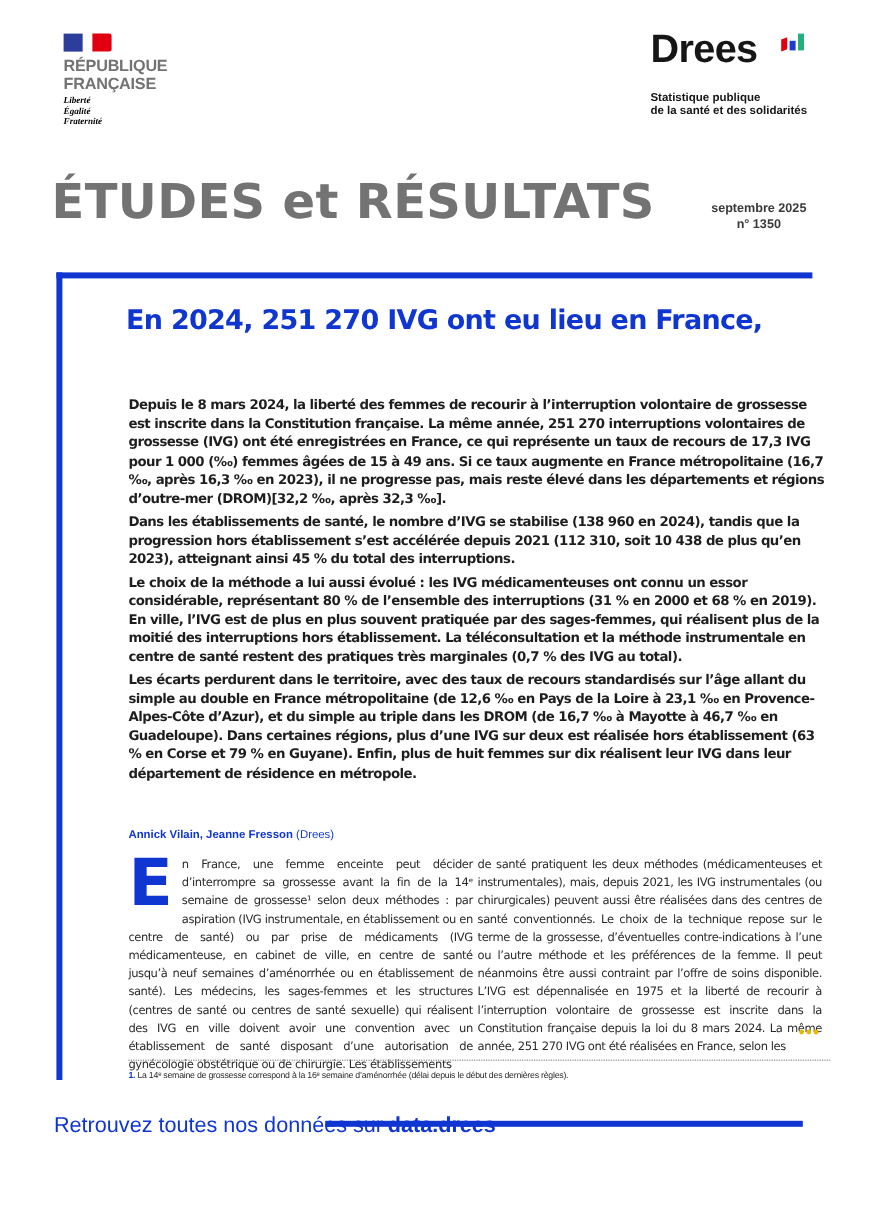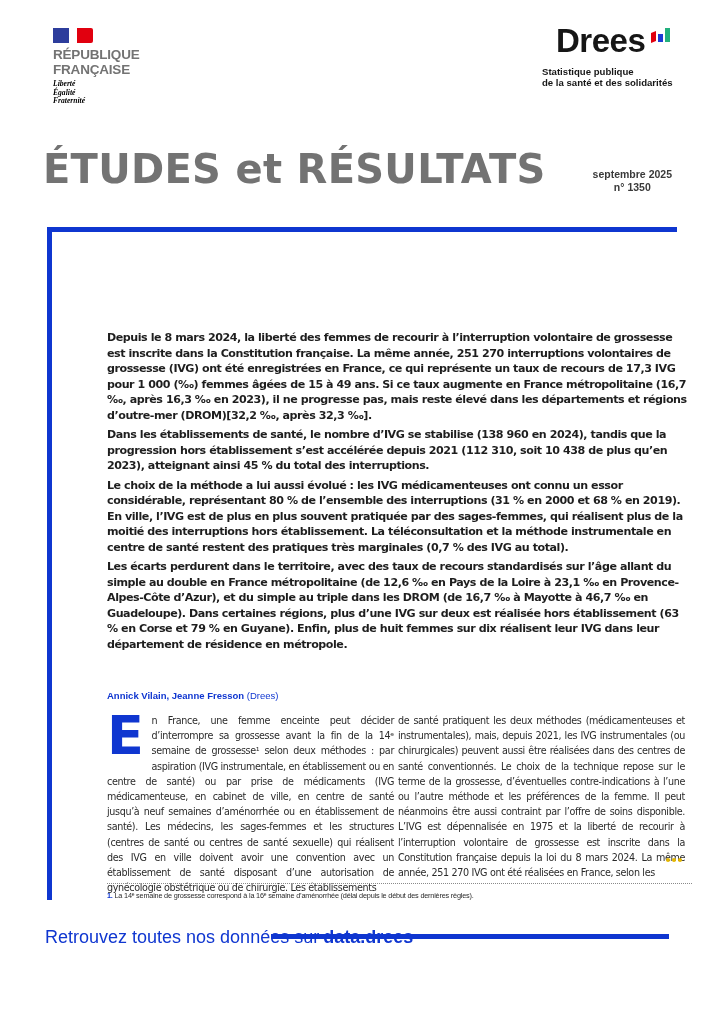--- a/index.html
+++ b/index.html
@@ -13,27 +13,27 @@
   .rf-flag .white { width:8px; height:15px; background:#fff; }
   .rf-flag .red { width:16px; height:15px; background:#e1000f; border-radius:0 2px 2px 0; }
   .rf-title { font-family:"Liberation Sans", sans-serif; font-weight:700; font-size:13.5px; line-height:15px;
               margin-top:4px; letter-spacing:-0.2px; color:#737373; }
   .rf-motto { font-family:"Liberation Serif", serif; font-style:italic; font-weight:700;
               font-size:7.6px; line-height:8.5px; margin-top:3px; color:#000; }
 
   
   .drees { position:absolute; left:542px; top:24px; }
   .drees-name { font-family:"Liberation Sans", sans-serif; font-weight:700; font-size:33px; line-height:34px;
-                letter-spacing:-0.5px; color:#161616;margin-left:14px; }
+                letter-spacing:-0.5px; color:#161616; }
   .drees-bars { position:absolute; left:109px; top:4px; display:flex; align-items:flex-end; gap:2px; }
   .drees-bars span { display:block; width:5px; }
   .drees-bars .b1 { height:10px; background:#e1000f; transform:skewY(-20deg); }
   .drees-bars .b2 { height:8px; background:#1d3bd4; }
   .drees-bars .b3 { height:14px; background:#22b07d; }
-  .drees-sub { font-size:9.6px; line-height:11px; font-weight:700; color:#161616; margin-top:8px; }
+  .drees-sub { font-size:9.6px; line-height:11px; font-weight:700; color:#161616; margin-top:18px; }
 
   
   .etudes { position:absolute; left:43px; top:146px; font-family:"DejaVu Sans", sans-serif; font-weight:700;
             font-size:40px; line-height:46px; color:#737373; letter-spacing:0.3px; }
   .issue { position:absolute; right:52px; top:168px; text-align:center; font-size:10.5px; line-height:12.5px;
            font-weight:700; color:#3a3a3a; }
 
   
   .frame-top { position:absolute; left:47px; top:227px; width:630px; height:5px; background:#0f36d0; }
   .frame-left { position:absolute; left:47px; top:227px; width:5px; height:673px; background:#0f36d0; }
@@ -103,20 +103,21 @@
 <div class="etudes">ÉTUDES et RÉSULTATS</div>
 <div class="issue">
   <div>septembre 2025</div>
   <div>n° 1350</div>
 </div>
 
 <div class="frame-top"></div>
 <div class="frame-left"></div>
 
 <h1 class="headline" style="margin:0;">
+  <div>En 2024, 251 270 IVG ont eu lieu en France,</div>
 </h1>
 
 <div class="abstract">
   <p>Depuis le 8 mars 2024, la liberté des femmes de recourir à l’interruption volontaire de grossesse est inscrite dans la Constitution française. La même année, 251 270 interruptions volontaires de grossesse (IVG) ont été enregistrées en France, ce qui représente un taux de recours de 17,3 IVG pour 1 000 (‰) femmes âgées de 15 à 49 ans. Si ce taux augmente en France métropolitaine (16,7 ‰, après 16,3 ‰ en 2023), il ne progresse pas, mais reste élevé dans les départements et régions d’outre-mer (DROM)[32,2 ‰, après 32,3 ‰].</p>
   <p>Dans les établissements de santé, le nombre d’IVG se stabilise (138 960 en 2024), tandis que la progression hors établissement s’est accélérée depuis 2021 (112 310, soit 10 438 de plus qu’en 2023), atteignant ainsi 45 % du total des interruptions.</p>
   <p>Le choix de la méthode a lui aussi évolué : les IVG médicamenteuses ont connu un essor considérable, représentant 80 % de l’ensemble des interruptions (31 % en 2000 et 68 % en 2019). En ville, l’IVG est de plus en plus souvent pratiquée par des sages-femmes, qui réalisent plus de la moitié des interruptions hors établissement. La téléconsultation et la méthode instrumentale en centre de santé restent des pratiques très marginales (0,7 % des IVG au total).</p>
   <p>Les écarts perdurent dans le territoire, avec des taux de recours standardisés sur l’âge allant du simple au double en France métropolitaine (de 12,6 ‰ en Pays de la Loire à 23,1 ‰ en Provence-Alpes-Côte d’Azur), et du simple au triple dans les DROM (de 16,7 ‰ à Mayotte à 46,7 ‰ en Guadeloupe). Dans certaines régions, plus d’une IVG sur deux est réalisée hors établissement (63 % en Corse et 79 % en Guyane). Enfin, plus de huit femmes sur dix réalisent leur IVG dans leur département de résidence en métropole.</p>
 </div>
 
 <div class="authors">

